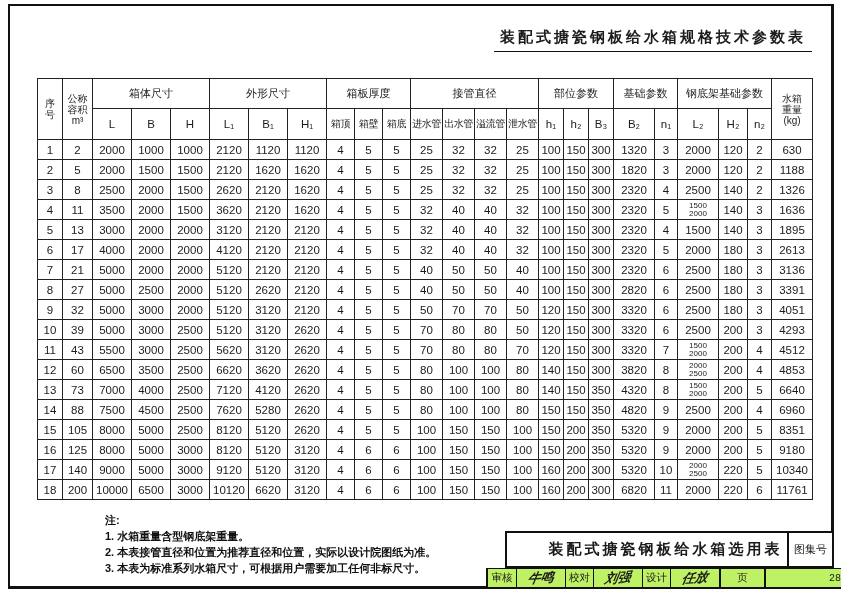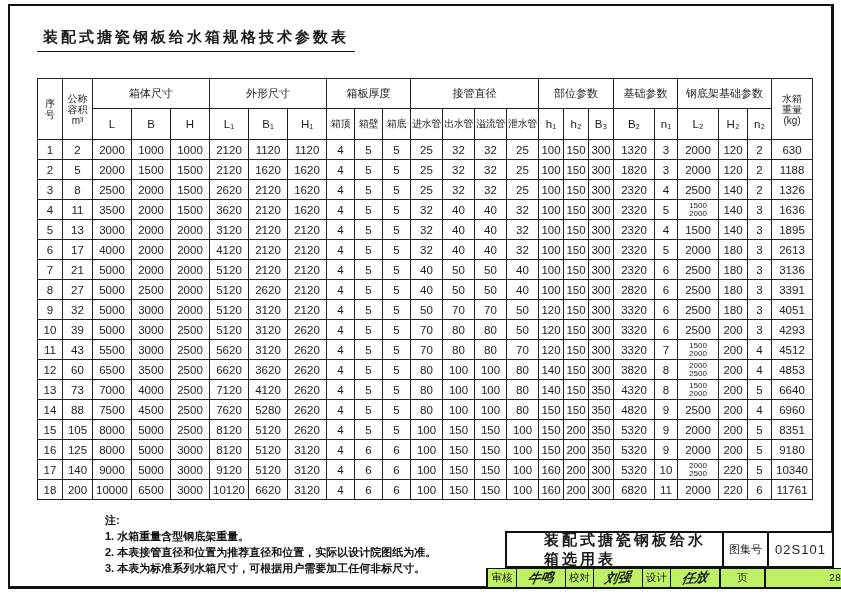--- a/index.html
+++ b/index.html
@@ -1,21 +1,21 @@
 <!DOCTYPE html>
 <html><head>
 <meta charset="utf-8">
 <style>
   html,body{margin:0;padding:0;background:#ffffff;}
   body{width:841px;height:597px;position:relative;overflow:hidden;
        font-family:"Liberation Sans",sans-serif;color:#1b1b1b;}
   .frame{position:absolute;left:8px;top:4px;width:826px;height:585px;
          border:2px solid #111;border-right-width:3px;border-bottom-width:3px;
          box-sizing:border-box;}
-  .title-wrap{position:absolute;left:37px;top:28px;width:775px;text-align:left;}
+  .title-wrap{position:absolute;left:37px;top:28px;width:775px;text-align:right;}
   .main-title{display:inline-block;font-size:15px;font-weight:700;letter-spacing:3px;
               padding:0 6px 4px 6px;border-bottom:1.5px solid #111;}
   .table-wrap{position:absolute;left:37px;top:78px;}
   table{border-collapse:collapse;table-layout:fixed;width:775px;}
   th,td{border:1px solid #222;text-align:center;vertical-align:middle;
         padding:0;overflow:hidden;}
   thead th{font-weight:400;font-size:11px;}
   tr.group-row th{height:29px;}
   tr.sub-row th{height:30px;}
   th.pre{white-space:pre-line;line-height:11px;font-size:10px;}
@@ -608,21 +608,20 @@
   <div class="notes">
     <div>注:</div>
     <div>1. 水箱重量含型钢底架重量。</div>
     <div>2. 本表接管直径和位置为推荐直径和位置，实际以设计院图纸为准。</div>
     <div>3. 本表为标准系列水箱尺寸，可根据用户需要加工任何非标尺寸。</div>
   </div>
 
   <div class="tb-row1">
     <div class="tb-cell tb-title">装配式搪瓷钢板给水箱选用表</div>
     <div class="tb-cell tb-atlas-label">图集号</div>
-    <div class="tb-cell tb-atlas-no">02S101</div>
   </div>
 
   <div class="tb-row2">
     <div class="tb2 lbl">审核</div>
     <div class="tb2 sigbox">
         <span class="sig">牛鸣</span>
       </div>
     <div class="tb2 lbl">校对</div>
     <div class="tb2 sigbox">
         <span class="sig">刘强</span>

